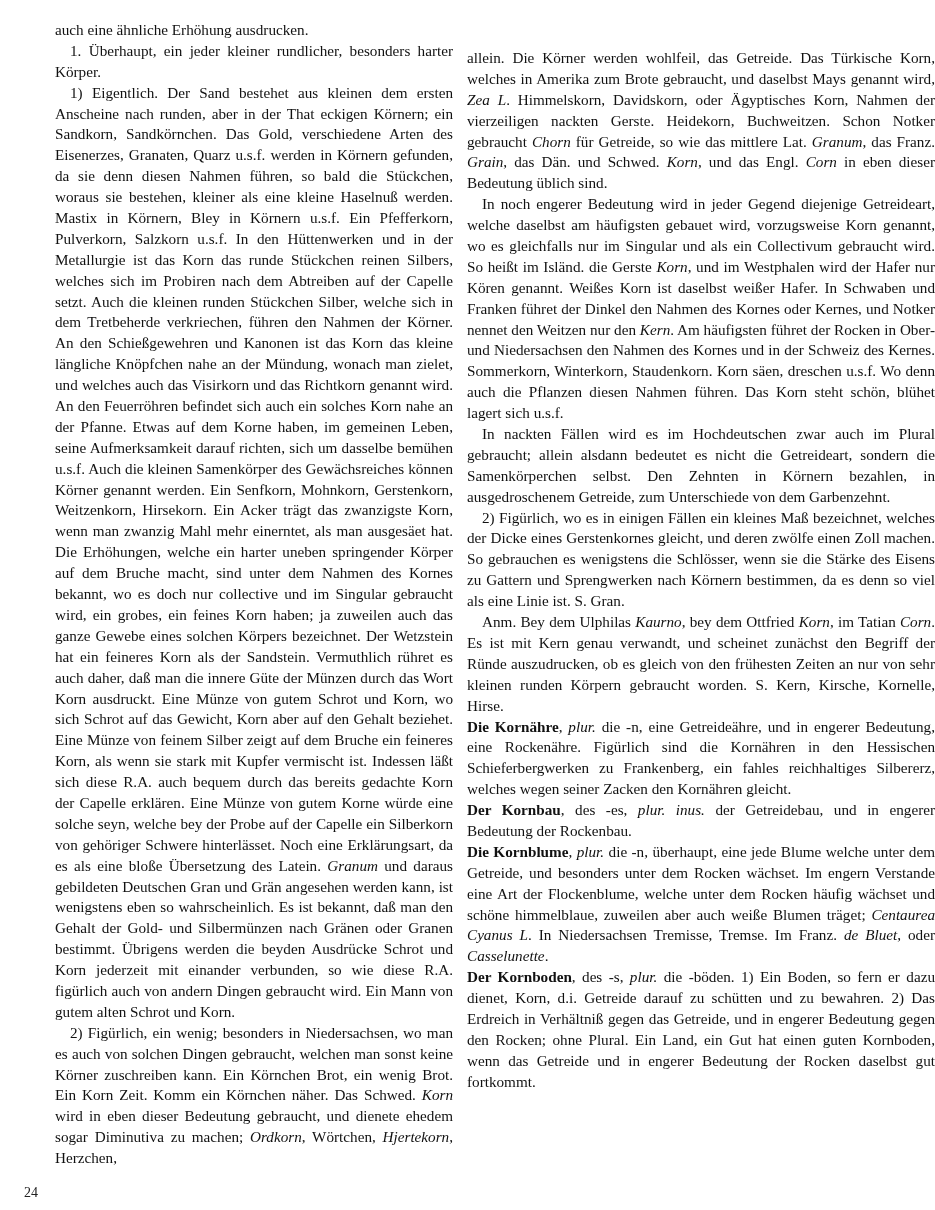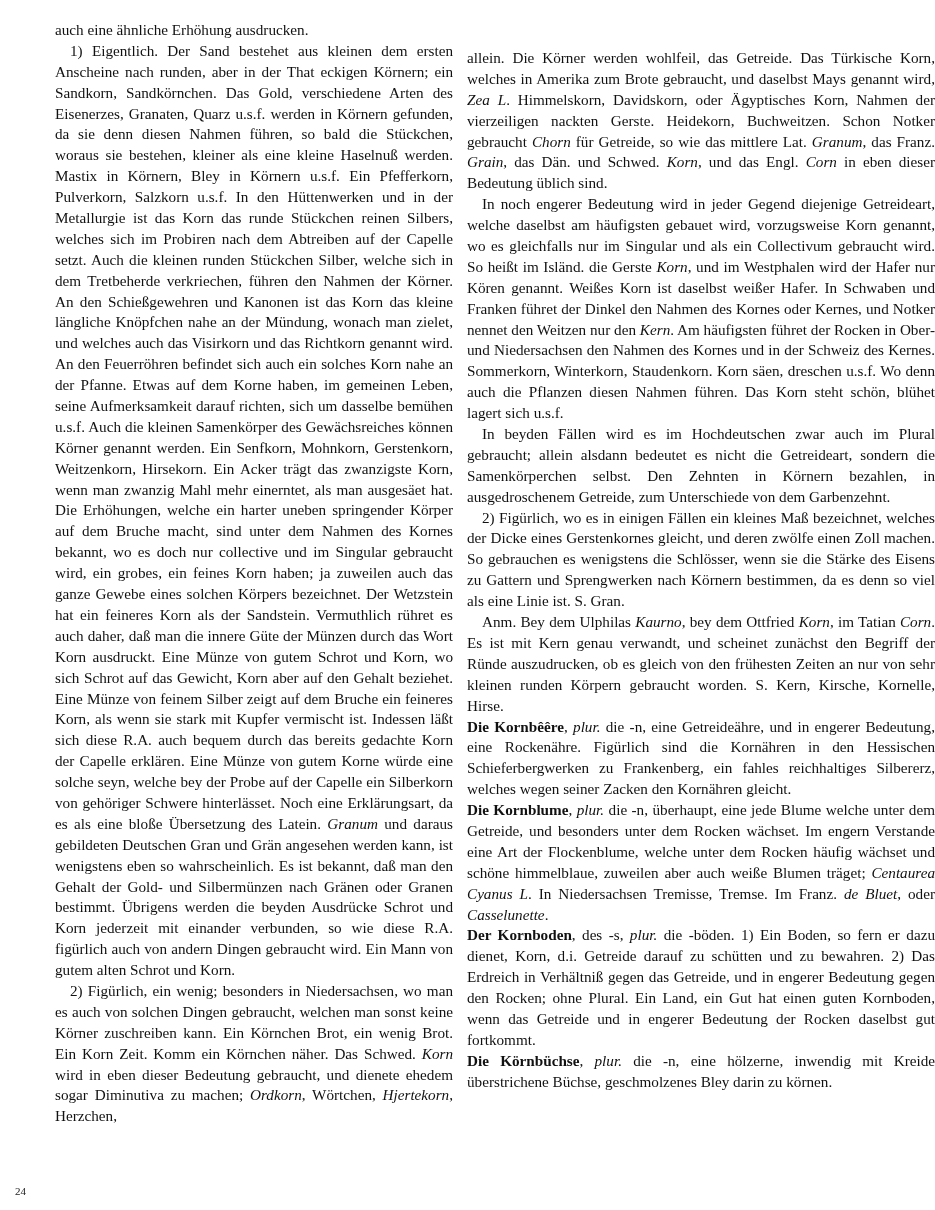--- a/index.html
+++ b/index.html
@@ -37,43 +37,44 @@
   .col-right { width: 468px; margin-top: 28px; }
   .para {
     margin: 0;
     padding: 0;
   }
   .para.indent { text-indent: 15px; }
   .b  { font-weight: bold; }
   .i  { font-style: italic; }
   .page-number {
     position: absolute;
-    left: 15px;
+    left: 24px;
     top: 1186px;
-    font-size: 11px;
+    font-size: 14px;
     line-height: 1;
     color: #222;
   }
 </style>
 </head>
 <body>
 
 <div class="page">
   <div class="columns">
     <div class="col col-left" id="col-left">
         <p class="para"><span>auch eine ähnliche Erhöhung ausdrucken.</span></p>
+        <p class="para indent"><span>1. Überhaupt, ein jeder kleiner rundlicher, besonders harter Körper.</span></p>
         <p class="para indent"><span>1) Eigentlich. Der Sand bestehet aus kleinen dem ersten Anscheine nach runden, aber in der That eckigen Körnern; ein Sandkorn, Sandkörnchen. Das Gold, verschiedene Arten des Eisenerzes, Granaten, Quarz u.s.f. werden in Körnern gefunden, da sie denn diesen Nahmen führen, so bald die Stückchen, woraus sie bestehen, kleiner als eine kleine Haselnuß werden. Mastix in Körnern, Bley in Körnern u.s.f. Ein Pfefferkorn, Pulverkorn, Salzkorn u.s.f. In den Hüttenwerken und in der Metallurgie ist das Korn das runde Stückchen reinen Silbers, welches sich im Probiren nach dem Abtreiben auf der Capelle setzt. Auch die kleinen runden Stückchen Silber, welche sich in dem Tretbeherde verkriechen, führen den Nahmen der Körner. An den Schießgewehren und Kanonen ist das Korn das kleine längliche Knöpfchen nahe an der Mündung, wonach man zielet, und welches auch das Visirkorn und das Richtkorn genannt wird. An den Feuerröhren befindet sich auch ein solches Korn nahe an der Pfanne. Etwas auf dem Korne haben, im gemeinen Leben, seine Aufmerksamkeit darauf richten, sich um dasselbe bemühen u.s.f. Auch die kleinen Samenkörper des Gewächsreiches können Körner genannt werden. Ein Senfkorn, Mohnkorn, Gerstenkorn, Weitzenkorn, Hirsekorn. Ein Acker trägt das zwanzigste Korn, wenn man zwanzig Mahl mehr einerntet, als man ausgesäet hat. Die Erhöhungen, welche ein harter uneben springender Körper auf dem Bruche macht, sind unter dem Nahmen des Kornes bekannt, wo es doch nur collective und im Singular gebraucht wird, ein grobes, ein feines Korn haben; ja zuweilen auch das ganze Gewebe eines solchen Körpers bezeichnet. Der Wetzstein hat ein feineres Korn als der Sandstein. Vermuthlich rühret es auch daher, daß man die innere Güte der Münzen durch das Wort Korn ausdruckt. Eine Münze von gutem Schrot und Korn, wo sich Schrot auf das Gewicht, Korn aber auf den Gehalt beziehet. Eine Münze von feinem Silber zeigt auf dem Bruche ein feineres Korn, als wenn sie stark mit Kupfer vermischt ist. Indessen läßt sich diese R.A. auch bequem durch das bereits gedachte Korn der Capelle erklären. Eine Münze von gutem Korne würde eine solche seyn, welche bey der Probe auf der Capelle ein Silberkorn von gehöriger Schwere hinterlässet. Noch eine Erklärungsart, da es als eine bloße Übersetzung des Latein. </span><span class="i">Granum</span><span> und daraus gebildeten Deutschen Gran und Grän angesehen werden kann, ist wenigstens eben so wahrscheinlich. Es ist bekannt, daß man den Gehalt der Gold- und Silbermünzen nach Gränen oder Granen bestimmt. Übrigens werden die beyden Ausdrücke Schrot und Korn jederzeit mit einander verbunden, so wie diese R.A. figürlich auch von andern Dingen gebraucht wird. Ein Mann von gutem alten Schrot und Korn.</span></p>
         <p class="para indent"><span>2) Figürlich, ein wenig; besonders in Niedersachsen, wo man es auch von solchen Dingen gebraucht, welchen man sonst keine Körner zuschreiben kann. Ein Körnchen Brot, ein wenig Brot. Ein Korn Zeit. Komm ein Körnchen näher. Das Schwed. </span><span class="i">Korn</span><span> wird in eben dieser Bedeutung gebraucht, und dienete ehedem sogar Diminutiva zu machen; </span><span class="i">Ordkorn</span><span>, Wörtchen, </span><span class="i">Hjertekorn</span><span>, Herzchen, </span></p>
       </div>
     <div class="col col-right" id="col-right">
         <p class="para"><span>allein. Die Körner werden wohlfeil, das Getreide. Das Türkische Korn, welches in Amerika zum Brote gebraucht, und daselbst Mays genannt wird, </span><span class="i">Zea L</span><span>. Himmelskorn, Davidskorn, oder Ägyptisches Korn, Nahmen der vierzeiligen nackten Gerste. Heidekorn, Buchweitzen. Schon Notker gebraucht </span><span class="i">Chorn</span><span> für Getreide, so wie das mittlere Lat. </span><span class="i">Granum</span><span>, das Franz. </span><span class="i">Grain</span><span>, das Dän. und Schwed. </span><span class="i">Korn</span><span>, und das Engl. </span><span class="i">Corn</span><span> in eben dieser Bedeutung üblich sind.</span></p>
         <p class="para indent"><span>In noch engerer Bedeutung wird in jeder Gegend diejenige Getreideart, welche daselbst am häufigsten gebauet wird, vorzugsweise Korn genannt, wo es gleichfalls nur im Singular und als ein Collectivum gebraucht wird. So heißt im Isländ. die Gerste </span><span class="i">Korn</span><span>, und im Westphalen wird der Hafer nur Kören genannt. Weißes Korn ist daselbst weißer Hafer. In Schwaben und Franken führet der Dinkel den Nahmen des Kornes oder Kernes, und Notker nennet den Weitzen nur den </span><span class="i">Kern</span><span>. Am häufigsten führet der Rocken in Ober- und Niedersachsen den Nahmen des Kornes und in der Schweiz des Kernes. Sommerkorn, Winterkorn, Staudenkorn. Korn säen, dreschen u.s.f. Wo denn auch die Pflanzen diesen Nahmen führen. Das Korn steht schön, blühet lagert sich u.s.f.</span></p>
-        <p class="para indent"><span>In beyden Fällen wird es im Hochdeutschen zwar auch im Plural gebraucht; allein alsdann bedeutet es nicht die Getreideart, sondern die Samenkörperchen selbst. Den Zehnten in Körnern bezahlen, in ausgedroschenem Getreide, zum Unterschiede von dem Garbenzehnt.</span></p>
+        <p class="para indent"><span>In nackten Fällen wird es im Hochdeutschen zwar auch im Plural gebraucht; allein alsdann bedeutet es nicht die Getreideart, sondern die Samenkörperchen selbst. Den Zehnten in Körnern bezahlen, in ausgedroschenem Getreide, zum Unterschiede von dem Garbenzehnt.</span></p>
         <p class="para indent"><span>2) Figürlich, wo es in einigen Fällen ein kleines Maß bezeichnet, welches der Dicke eines Gerstenkornes gleicht, und deren zwölfe einen Zoll machen. So gebrauchen es wenigstens die Schlösser, wenn sie die Stärke des Eisens zu Gattern und Sprengwerken nach Körnern bestimmen, da es denn so viel als eine Linie ist. S. Gran.</span></p>
         <p class="para indent"><span>Anm. Bey dem Ulphilas </span><span class="i">Kaurno</span><span>, bey dem Ottfried </span><span class="i">Korn</span><span>, im Tatian </span><span class="i">Corn</span><span>. Es ist mit Kern genau verwandt, und scheinet zunächst den Begriff der Ründe auszudrucken, ob es gleich von den frühesten Zeiten an nur von sehr kleinen runden Körpern gebraucht worden. S. Kern, Kirsche, Kornelle, Hirse.</span></p>
-        <p class="para"><span class="b">Die Kornbêêre</span><span>, </span><span class="i">plur.</span><span> die -n, eine Getreideähre, und in engerer Bedeutung, eine Rockenähre. Figürlich sind die Kornähren in den Hessischen Schieferbergwerken zu Frankenberg, ein fahles reichhaltiges Silbererz, welches wegen seiner Zacken den Kornähren gleicht.</span></p>
+        <p class="para"><span class="b">Die Kornähre</span><span>, </span><span class="i">plur.</span><span> die -n, eine Getreideähre, und in engerer Bedeutung, eine Rockenähre. Figürlich sind die Kornähren in den Hessischen Schieferbergwerken zu Frankenberg, ein fahles reichhaltiges Silbererz, welches wegen seiner Zacken den Kornähren gleicht.</span></p>
+        <p class="para"><span class="b">Der Kornbau</span><span>, des -es, </span><span class="i">plur. inus.</span><span> der Getreidebau, und in engerer Bedeutung der Rockenbau.</span></p>
         <p class="para"><span class="b">Die Kornblume</span><span>, </span><span class="i">plur.</span><span> die -n, überhaupt, eine jede Blume welche unter dem Getreide, und besonders unter dem Rocken wächset. Im engern Verstande eine Art der Flockenblume, welche unter dem Rocken häufig wächset und schöne himmelblaue, zuweilen aber auch weiße Blumen träget; </span><span class="i">Centaurea Cyanus L</span><span>. In Niedersachsen Tremisse, Tremse. Im Franz. </span><span class="i">de Bluet</span><span>, oder </span><span class="i">Casselunette</span><span>.</span></p>
         <p class="para"><span class="b">Der Kornboden</span><span>, des -s, </span><span class="i">plur.</span><span> die -böden. 1) Ein Boden, so fern er dazu dienet, Korn, d.i. Getreide darauf zu schütten und zu bewahren. 2) Das Erdreich in Verhältniß gegen das Getreide, und in engerer Bedeutung gegen den Rocken; ohne Plural. Ein Land, ein Gut hat einen guten Kornboden, wenn das Getreide und in engerer Bedeutung der Rocken daselbst gut fortkommt.</span></p>
-        <p class="para"><span class="b">Die Körnbüchse</span><span>, </span><span class="i">plur.</span><span> die -n, eine hölzerne, inwendig mit Kreide überstrichene Büchse, geschmolzenes Bley darin zu körnen.</span></p>
       </div>
   </div>
   <div class="page-number">24</div>
 </div>
 
 </body></html>

